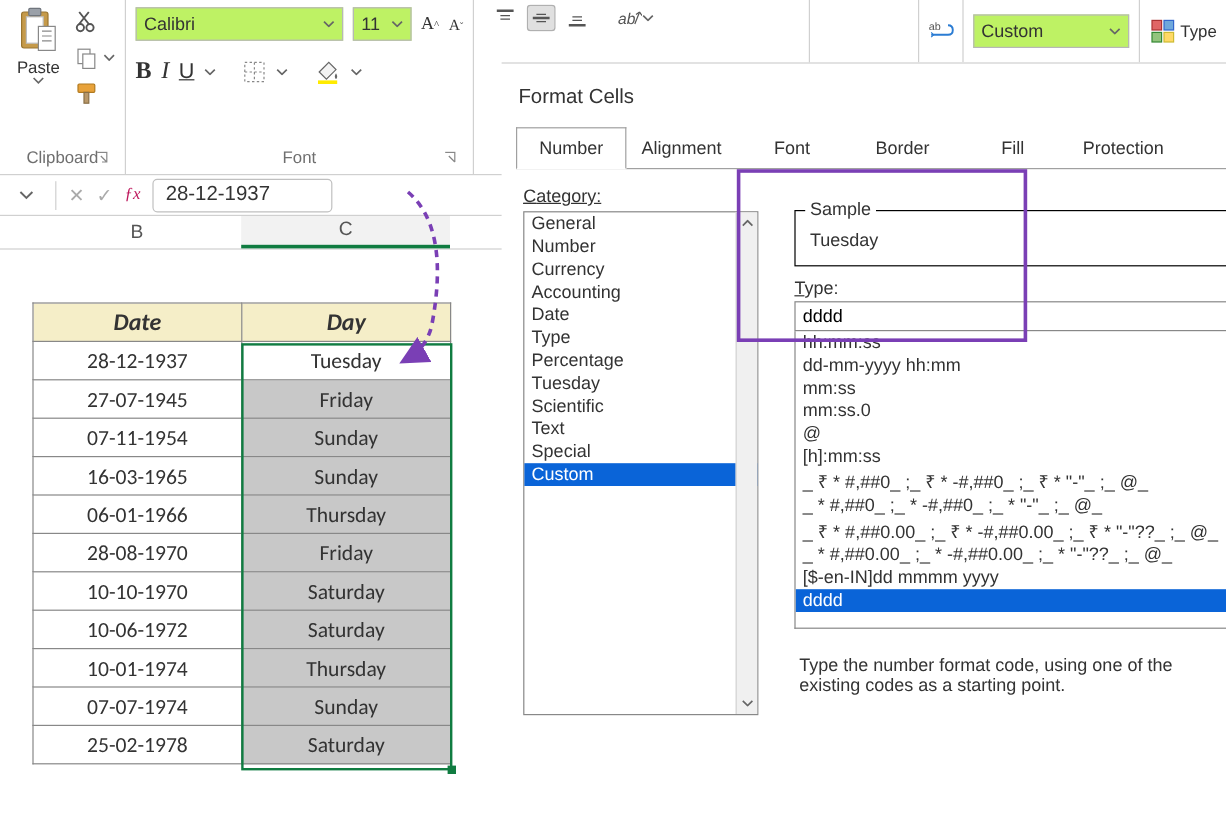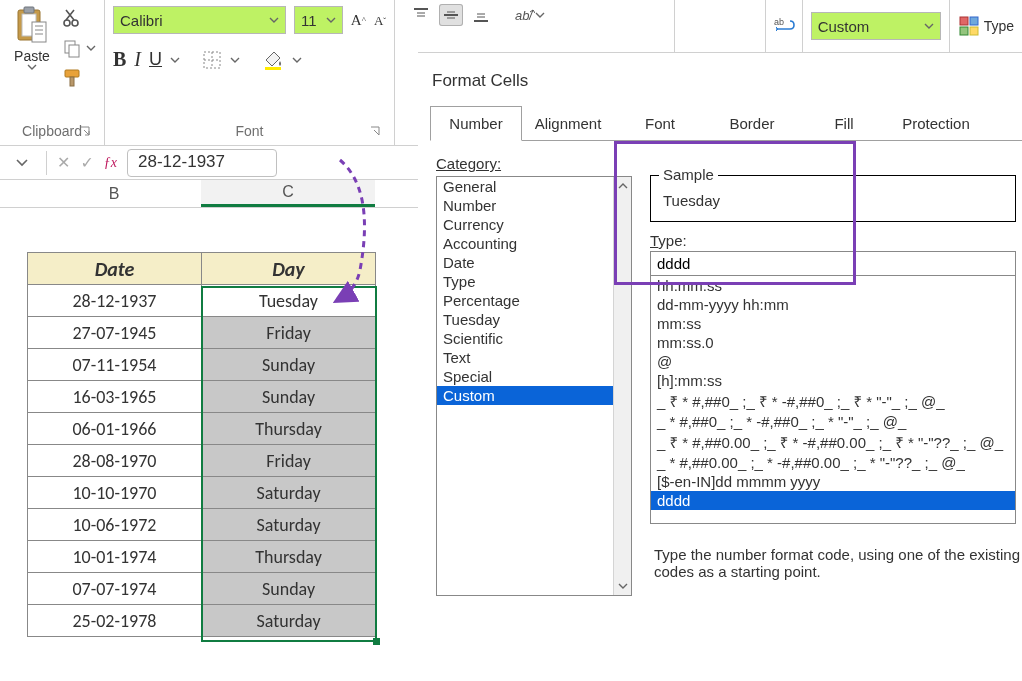--- a/index.html
+++ b/index.html
@@ -72,21 +72,21 @@
 
   
   .arrow-path { position:absolute; }
 
   
   .dialog { position:absolute; left:418px; top:52px; width:604px; height:629px; background:#fff; border-top:1px solid #d0d0d0;}
   .dlg-title { font-size:17px; padding:18px 0 14px 14px; }
   .dlg-tabs { display:flex; border-bottom:1px solid #a0a0a0; margin:0 0 0 12px;}
   .dlg-tab { padding:8px 0; width:92px; text-align:center; font-size:15px; border:1px solid transparent; position:relative; top:1px; }
   .dlg-tab.active { border:1px solid #a0a0a0; border-bottom:1px solid #fff; background:#fff; }
-  .dlg-body { padding:14px 0 0 18px; display:flex; gap:4px; position:relative;}
+  .dlg-body { padding:14px 0 0 18px; display:flex; gap:16px; position:relative;}
   .cat-label { font-size:15px; text-decoration:underline; text-decoration-color:#333; }
   .cat-list { border:1px solid #888; width:196px; height:420px; margin-top:4px; font-size:15px; position:relative;}
   .cat-item { padding:1px 6px; }
   .cat-item.sel { background:#0a64d8; color:#fff; }
   .cat-scroll { position:absolute; right:0; top:0; width:18px; height:100%; background:#f0f0f0; border-left:1px solid #d4d4d4;}
   .cat-scroll .up, .cat-scroll .down { height:18px; display:flex; align-items:center; justify-content:center; color:#666;}
   .cat-scroll .down { position:absolute; bottom:0; width:100%;}
   .right-pane { padding-left:14px; flex-grow:1; padding-top:20px;}
   .sample-box { border:1px solid #000000; padding:10px 12px 12px 12px; position:relative; margin-bottom:10px;}
   .sample-box .lbl { position:absolute; top:-10px; left:8px; background:#fff; padding:0 4px; font-size:15px;}

